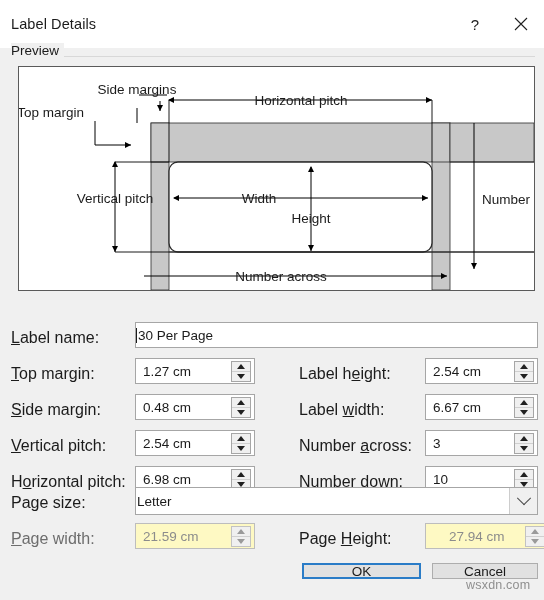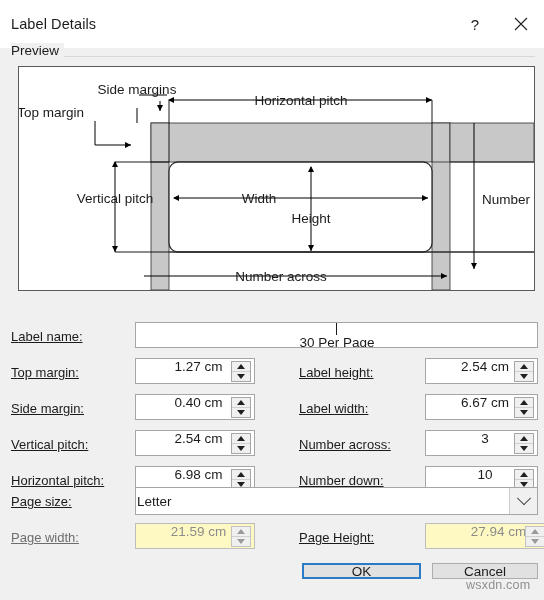--- a/index.html
+++ b/index.html
@@ -74,37 +74,35 @@
     background: #ffffff;
     border: 1px solid #5a5a5a;
     box-sizing: border-box;
     overflow: hidden;
   }
   .preview-box svg { display: block; }
 
   
   .field-label {
     position: absolute;
-    font-size: 13px;
+    font-size: 16px;
     color: #1b1b1b;
     white-space: nowrap;
-    text-decoration: underline;
   }
   .field-label.dim { color: #6d6d6d; }
   .field-label u { text-decoration: underline; }
 
   .textbox {
     position: absolute;
     box-sizing: border-box;
     background: #ffffff;
     border: 1px solid #a6a6a6;
     display: flex;
     align-items: center;
     height: 26px;
-    flex-direction: column;
   }
   .textbox .value {
     padding-left: 7px;
     font-size: 13.5px;
     color: #1b1b1b;
     white-space: nowrap;
     overflow: hidden;
   }
   .textbox.disabled {
     background: #fef9c3;
@@ -314,21 +312,21 @@
         <span class="tri up"></span>
       </span>
     <span class="spin-btn">
         <span class="tri down"></span>
       </span>
   </span>
 </div>
 
 <div class="field-label" style="left:11px; top:401px;"><u>S</u><span>ide margin:</span></div>
 <div class="textbox" style="left:135px; top:394px; width:120px;">
-  <span class="value">0.40 cm</span>
+  <span class="value">0.48 cm</span>
   <span class="spinner">
     <span class="spin-btn">
         <span class="tri up"></span>
       </span>
     <span class="spin-btn">
         <span class="tri down"></span>
       </span>
   </span>
 </div>
 <div class="field-label" style="left:299px; top:401px;"><span>Label </span><u>w</u><span>idth:</span></div>

